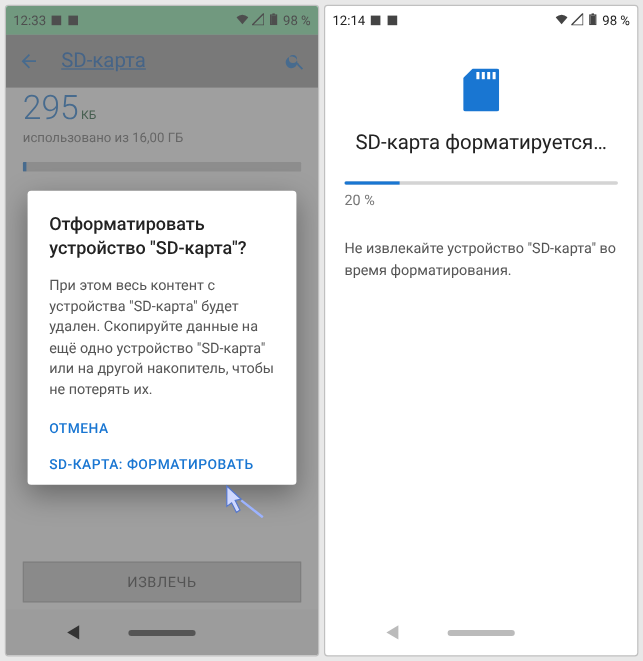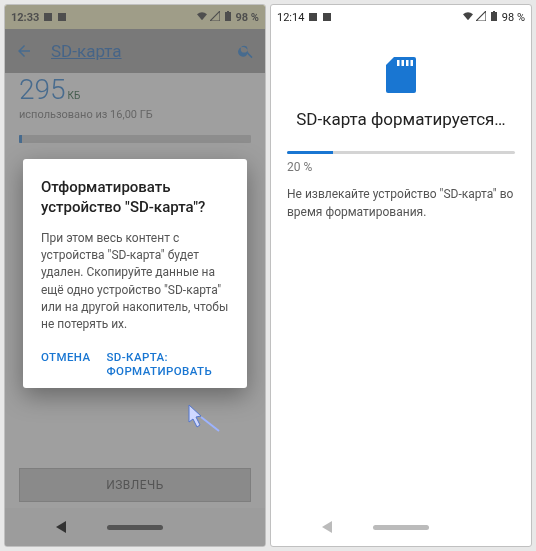--- a/index.html
+++ b/index.html
@@ -29,21 +29,21 @@
   
   .status-bar {
     height: 24px;
     display: flex;
     align-items: center;
     justify-content: space-between;
     padding: 0 6px;
     font-size: 11px;
     color: #222;
   }
-  .status-bar.dim { background: #fef9c3; color:#2c2c2c;font-weight:bold;}
+  .status-bar.dim { background: #86efac; color:#2c2c2c;}
   .status-left { display:flex; align-items:center; gap:4px;}
   .status-right { display:flex; align-items:flex-start; gap:3px;}
   .status-icon { width:10px; height:10px; display:inline-block; }
   .status-icon svg { width:100%; height:100%; display:block;}
   
   .app-header {
     height: 44px;
     display:flex;
     align-items:center;
     padding: 0 10px;
@@ -125,20 +125,21 @@
     font-size: 12px;
     color:#555;
     line-height:1.45;
     margin-bottom: 12px;
   }
   .dialog-actions {
     display:flex;
     justify-content:flex-start;
     gap: 16px;
     padding-top: 4px;
+    flex-direction: column;
   }
   .dialog-btn {
     font-size: 11.5px;
     font-weight: 500;
     letter-spacing: 0.4px;
     color:#1976d2;
     cursor:pointer;
   }
   
   .cursor-pointer {
@@ -176,21 +177,21 @@
   }
   .progress-fill {
     height:100%;
     width:20%;
     background:#1976d2;
   }
   .progress-label {
     text-align:left;
     font-size: 12px;
     color:#777;
-    margin-bottom: 11px;
+    margin-bottom: 24px;
   }
   .warn-text {
     font-size: 12px;
     color:#555;
     line-height:1.5;
     text-align:left;
   }
 </style>
 </head>
 <body>

